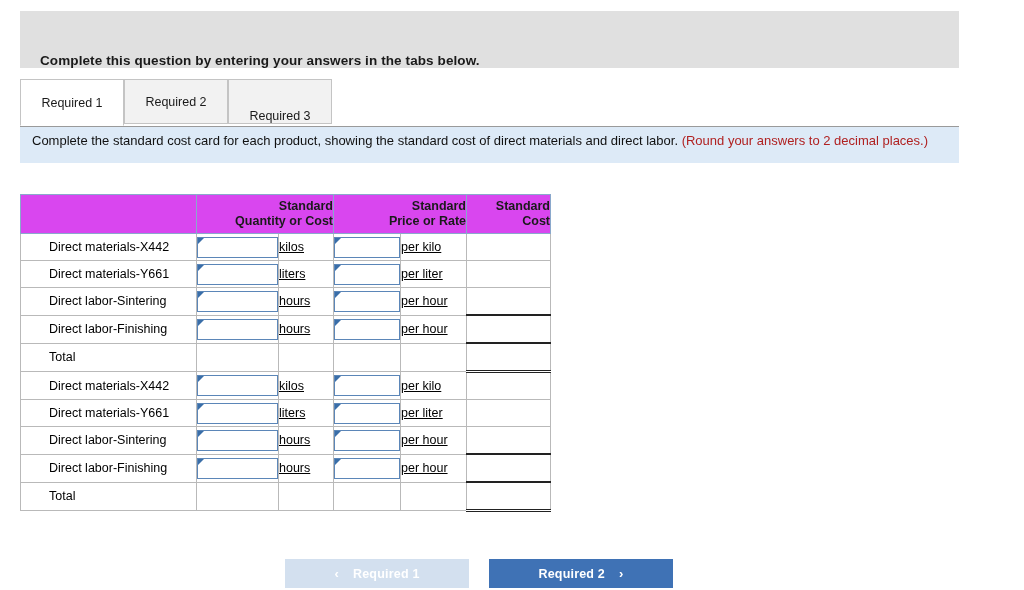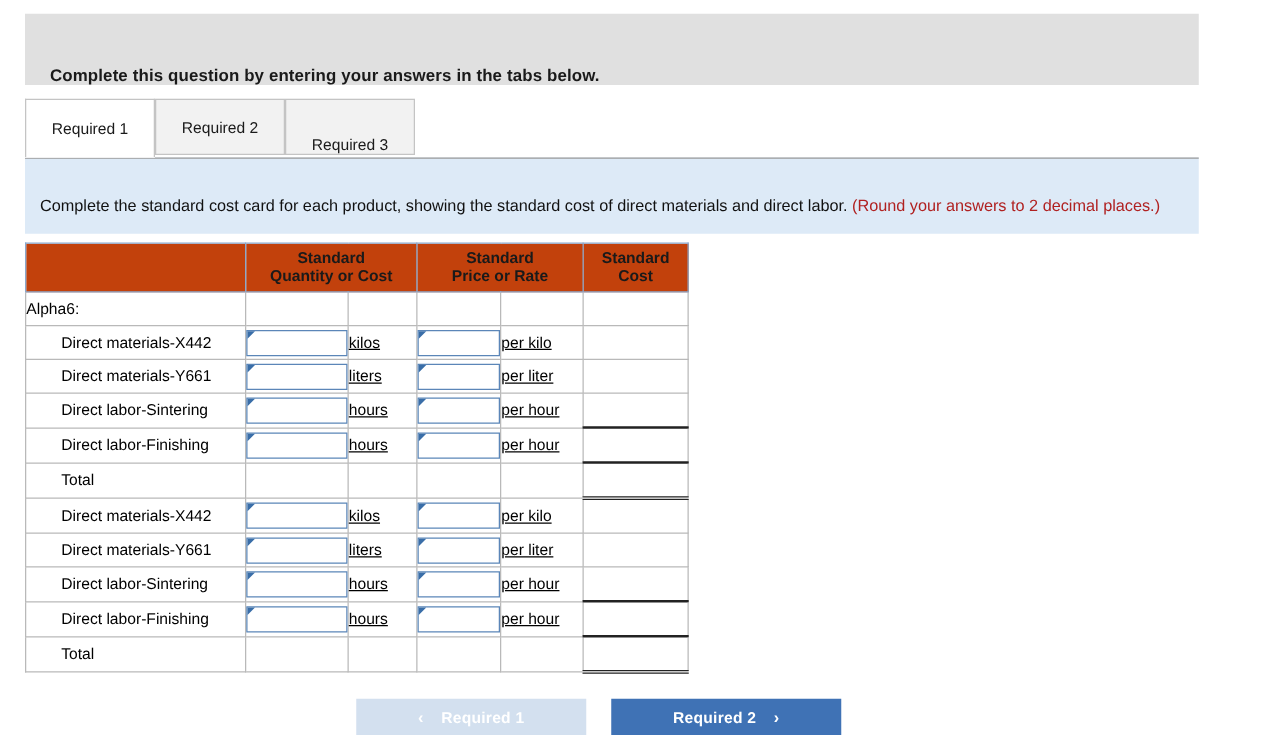--- a/index.html
+++ b/index.html
@@ -70,21 +70,21 @@
 
   
   .instruction {
     position: absolute;
     left: 20px;
     top: 126px;
     width: 939px;
     box-sizing: border-box;
     background: #ddeaf7;
     border-top: 1px solid #9a9a9a;
-    padding: 28px 14px 13px 12px;
+    padding: 4px 14px 13px 12px;
     font-size: 13px;
     line-height: 19px;
     color: #111111;
     z-index: 1;
   }
   .instruction .round-note { color: #b02121; }
 
   
   .costcard {
     position: absolute;
@@ -95,25 +95,25 @@
     font-size: 12.5px;
   }
   .costcard td, .costcard th {
     border: 1px solid #b9b9b9;
     padding: 0;
     height: 26px;
     vertical-align: middle;
     background: #ffffff;
   }
   .costcard thead th {
-    background: #c2410c;
+    background: #d946ef;
     border: 1px solid #8aa8cc;
     font-weight: bold;
     font-size: 12.5px;
-    text-align: center;
+    text-align: right;
     line-height: 15px;
     height: 38px;
     color: #1a1a1a;
   }
 
   
   .col-label { width: 176px; }
   .col-qty   { width: 82px;  }
   .col-unit  { width: 55px;  }
   .col-rate  { width: 67px;  }
@@ -243,28 +243,20 @@
         <span>Price or Rate</span>
       </th>
       <th>
         <span>Standard</span><br>
         <span>Cost</span>
       </th>
     </tr>
   </thead>
   <tbody>
 
-    <tr>
-      <td class="cell-label">Alpha6:</td>
-      <td></td>
-      <td></td>
-      <td></td>
-      <td></td>
-      <td></td>
-    </tr>
 
     <tr>
       <td class="cell-label indent">Direct materials-X442</td>
       <td class="cell-input">
         <div class="inputbox"></div>
       </td>
       <td class="cell-unit">kilos</td>
       <td class="cell-input">
         <div class="inputbox"></div>
       </td>

